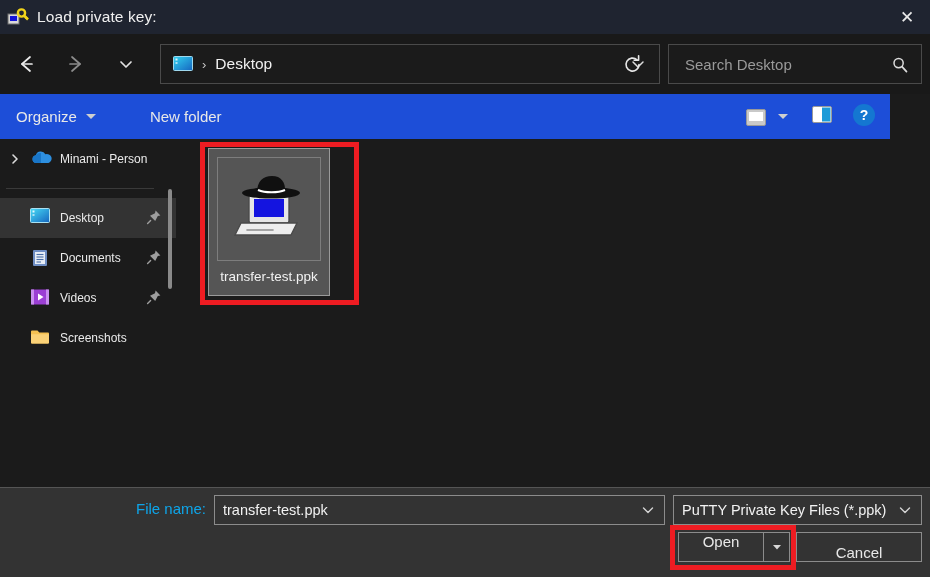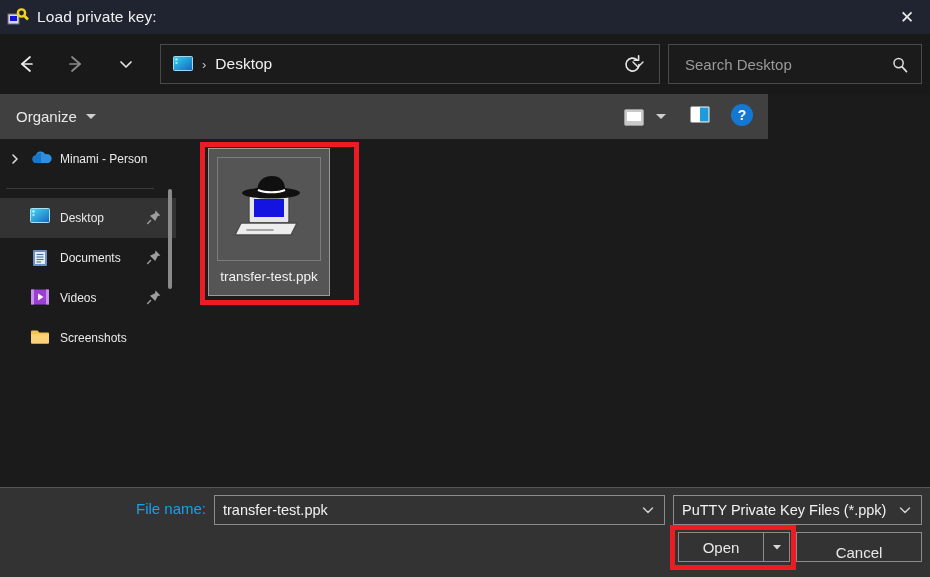--- a/index.html
+++ b/index.html
@@ -88,22 +88,22 @@
   }
   .search-icon {
     position: absolute; right: 10px; top: 9px;
     width: 22px; height: 22px;
     display: flex; align-items: center; justify-content: center; color: #dcdcdc;
   }
 
   
   .toolbar {
     position: absolute; left: 0; top: 94px;
-    width: 768px; height: 45px;
-    background: #404040;
+    width: 890px; height: 45px;
+    background: #1d4ed8;
     display: flex; align-items: center;
   }
   .tb-item {
     font-size: 15px; color: #e8e8e8;
     display: flex; align-items: center; height: 45px; padding: 0 6px;
   }
   .tb-item.organize { margin-left: 10px; }
   .tb-item.newfolder { margin-left: 42px; }
   .caret-dn {
     margin-left: 9px; width: 0; height: 0;
@@ -206,21 +206,21 @@
   }
   .ftype-box .val { margin-left: 8px; font-size: 14.5px; color: #f2f2f2; }
   .ftype-box .cv {
     position: absolute; right: 9px; top: 7px; color: #d4d4d4; font-size: 12px;
   }
 
   .open-wrap {
     position: absolute; left: 678px; top: 532px;
     width: 112px; height: 30px;
     border: 1px solid #8c8c8c; background: #333333;
-    display: flex; align-items: center;
+    display: flex; align-items: flex-start;
   }
   .open-lbl {
     flex: 1; text-align: center; font-size: 15px; color: #e8e8e8;
   }
   .open-split {
     width: 26px; height: 100%;
     border-left: 1px solid #8c8c8c;
     display: flex; align-items: center; justify-content: center;
   }
   .cancel-btn {
@@ -320,20 +320,23 @@
         <path d="M11 10.6 L15.5 15.6" stroke="#dcdcdc" stroke-width="1.7" fill="none" stroke-linecap="round"></path>
       </svg>
     </div>
   </div>
 
   <div class="toolbar">
     <div class="tb-item organize">
       <span>Organize</span>
       <span class="caret-dn"></span>
     </div>
+    <div class="tb-item newfolder">
+      <span>New folder</span>
+    </div>
 
     <div class="tb-right">
       <div class="tb-btn" style="padding-left:10px;">
         <span class="view-icon">
           <svg width="24" height="22" viewBox="0 0 24 22">
             <rect x="2.5" y="2.5" width="19" height="16" rx="1.5" fill="#c9c9c9" stroke="#9a9a9a"></rect>
             <rect x="5" y="5" width="14" height="9" fill="#ffffff"></rect>
           </svg>
         </span>
       </div>

